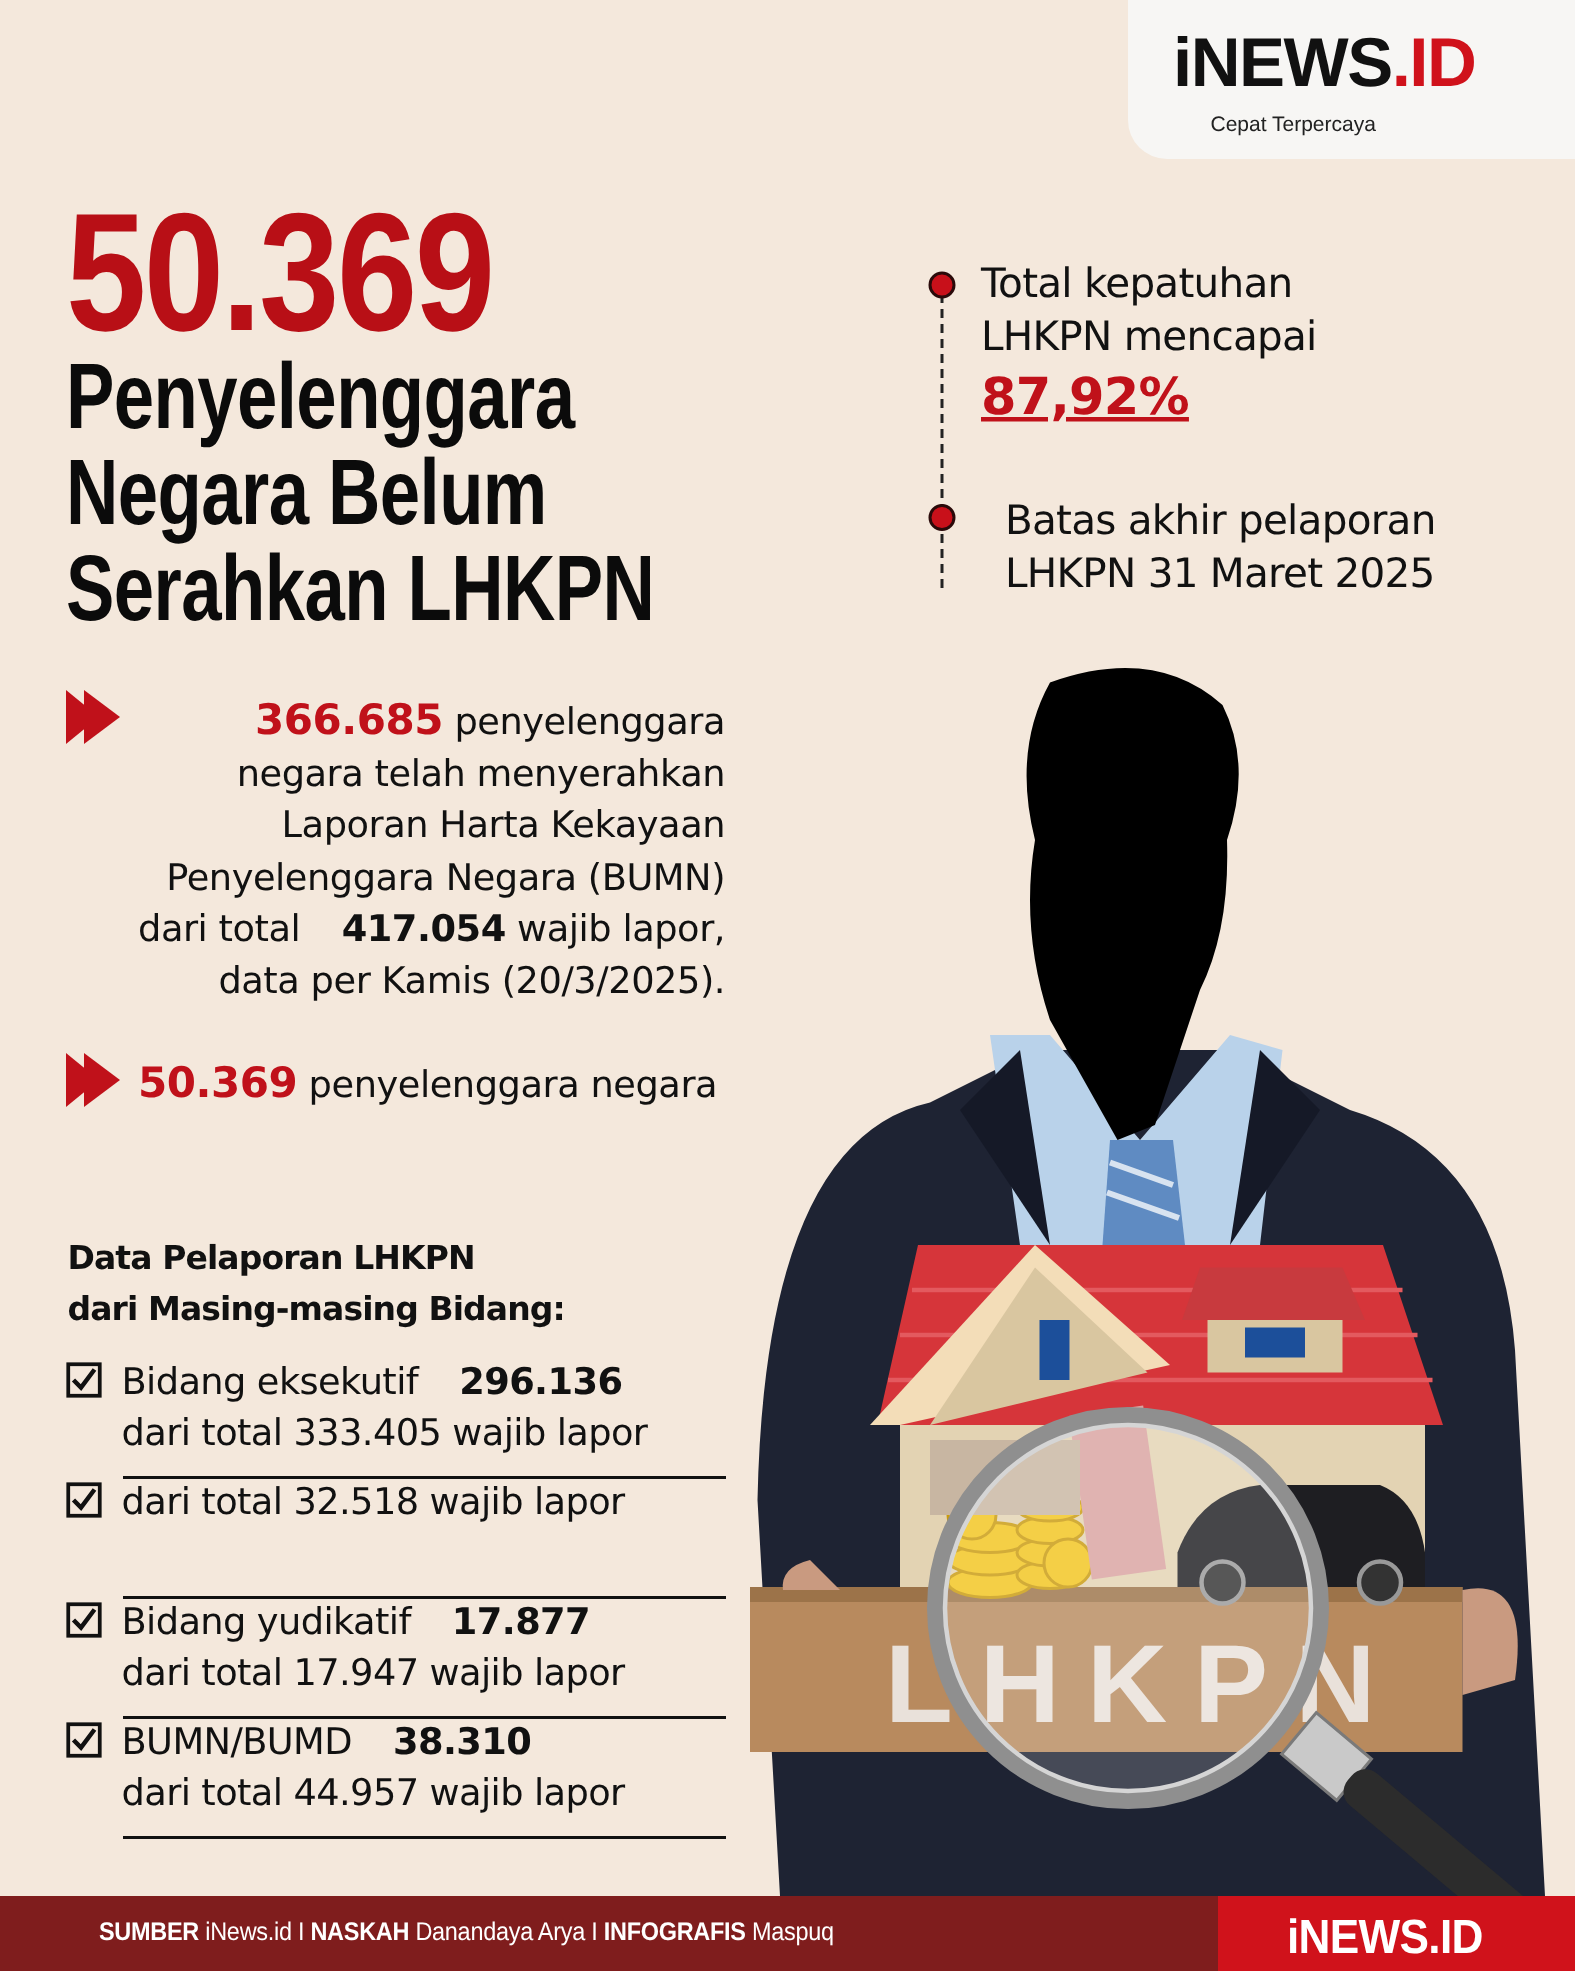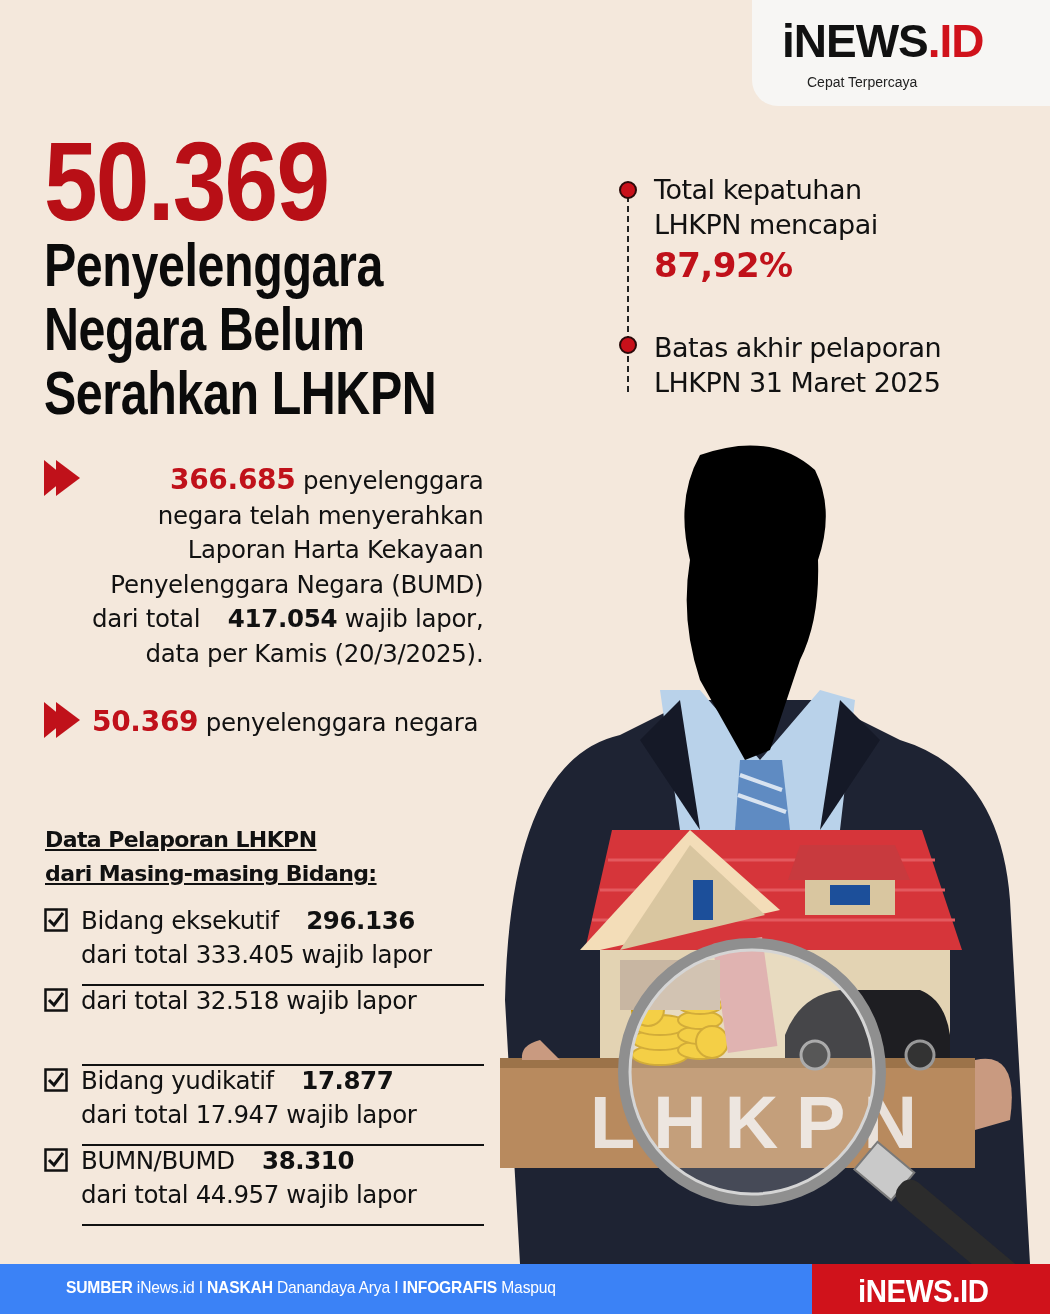--- a/index.html
+++ b/index.html
@@ -70,40 +70,40 @@
     font-family: "DejaVu Sans", sans-serif;
     font-size: 24.5px; line-height: 34.5px; color: #111; letter-spacing: -0.3px;
   }
   .red-num { color: #C0111A; font-weight: 700; font-size: 28px; }
   .bold-num { font-weight: 700; margin-left: 20px; }
 
   
   .section-title {
     left: 45px; top: 823px;
     font-family: "DejaVu Sans", sans-serif; font-weight: 700;
-    font-size: 22px; line-height: 34px; color: #111; letter-spacing: -0.6px; text-decoration: underline;
+    font-size: 22px; line-height: 34px; color: #111; letter-spacing: -0.6px;
   }
   .field-item { left: 44px; width: 440px; }
   .check-icon { position: absolute; left: 0; top: 4px; width: 24px; height: 24px; }
   .field-text {
     position: absolute; left: 37px; top: 0;
     font-family: "DejaVu Sans", sans-serif;
     font-size: 24.5px; line-height: 34px; color: #111; letter-spacing: -0.4px;
     white-space: nowrap;
   }
   .field-rule {
     position: absolute; left: 38px; top: 80px; width: 402px; height: 2px; background: #111;
   }
 
   
   .illustration { left: 480px; top: 430px; width: 570px; height: 834px; overflow: hidden; }
 
   
   .footer {
-    left: 0; top: 1264px; width: 1050px; height: 50px; background: #3b82f6;
+    left: 0; top: 1264px; width: 1050px; height: 50px; background: #7f1d1d;
   }
   .footer-credits {
     position: absolute; left: 66px; top: 14px;
     font-family: "Liberation Sans", sans-serif;
     font-size: 17px; color: #fff; letter-spacing: -0.2px;
     transform: scaleX(0.92); transform-origin: left top; white-space: nowrap;
   }
   .footer-credits b { font-weight: 700; }
   .footer-logo-box {
     position: absolute; left: 812px; top: 0; width: 238px; height: 50px; background: #D0121B;
@@ -130,37 +130,37 @@
   <div>Penyelenggara</div>
   <div>Negara Belum</div>
   <div>Serahkan LHKPN</div>
 </div>
 
 <div class="abs timeline-line"></div>
 <div class="abs tl-dot" style="left:619px; top:181px;"></div>
 <div class="abs tl-text" style="left:654px; top:172px;">
   <div>Total kepatuhan</div>
   <div>LHKPN mencapai</div>
-  <div class="tl-pct" style="margin-top:6px;">87,92%</div>
+  <div class="tl-pct" style="margin-top:6px;text-decoration:underline;">87,92%</div>
 </div>
 <div class="abs tl-dot" style="left:619px; top:336px;"></div>
-<div class="abs tl-text" style="left:654px; top:330px;">
+<div class="abs tl-text" style="left:670px; top:330px;">
   <div>Batas akhir pelaporan</div>
   <div>LHKPN 31 Maret 2025</div>
 </div>
 
 <svg class="abs arrow-icon" style="left:44px; top:460px;" viewBox="0 0 40 36">
   <polygon points="0,0 22,18 0,36" fill="#C0111A"></polygon>
   <polygon points="12,0 36,18 12,36" fill="#C0111A"></polygon>
 </svg>
 <div class="abs bullet-text" style="left:92px; top:463px;text-align:right;">
   <div><span class="red-num">366.685</span><span> penyelenggara</span></div>
   <div>negara telah menyerahkan</div>
   <div>Laporan Harta Kekayaan</div>
-  <div>Penyelenggara Negara (BUMD)</div>
+  <div>Penyelenggara Negara (BUMN)</div>
   <div><span>dari total </span><span class="bold-num">417.054</span><span> wajib lapor,</span></div>
   <div>data per Kamis (20/3/2025).</div>
 </div>
 
 <svg class="abs arrow-icon" style="left:44px; top:702px;" viewBox="0 0 40 36">
   <polygon points="0,0 22,18 0,36" fill="#C0111A"></polygon>
   <polygon points="12,0 36,18 12,36" fill="#C0111A"></polygon>
 </svg>
 <div class="abs bullet-text" style="left:92px; top:705px;">
   <div><span class="red-num">50.369</span><span> penyelenggara negara</span></div>

